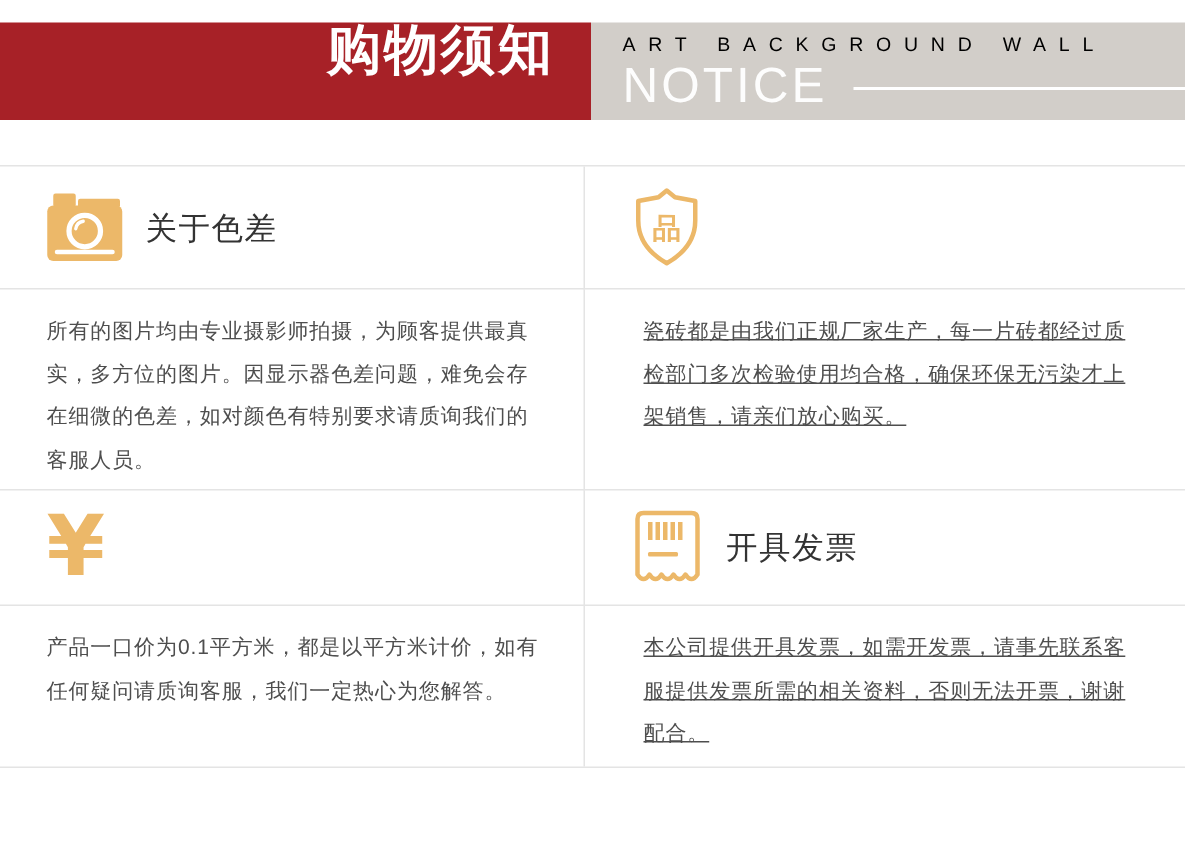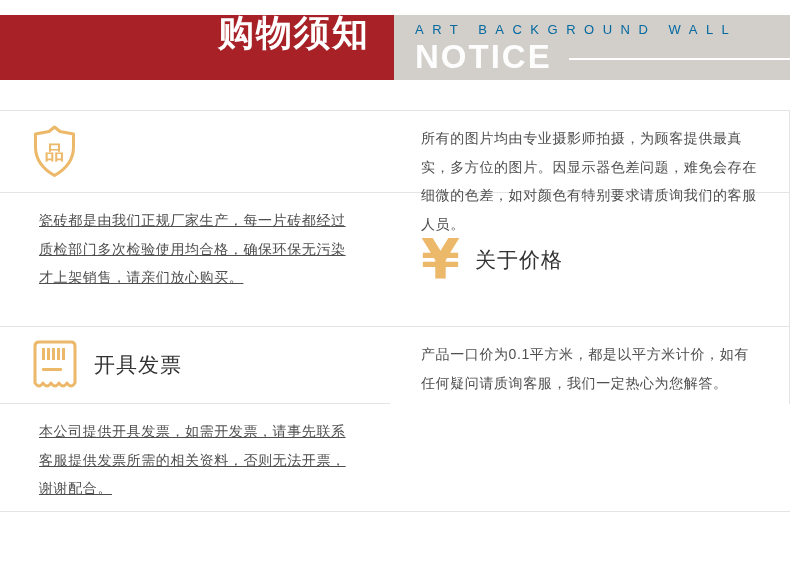--- a/index.html
+++ b/index.html
@@ -20,26 +20,26 @@
   .banner-title {
     color:#ffffff; font-size:36px; font-weight:bold; letter-spacing:2px;
     line-height:1;
   }
   .banner-gray {
     flex:1; height:65px; background:#d2cec9;
     display:flex; flex-direction:column; justify-content:center;
     padding-left:21px;
   }
   .banner-tagline {
-    color:#0369a1; font-size:13px; letter-spacing:8.5px; font-weight:400;
+    color:#000000; font-size:13px; letter-spacing:8.5px; font-weight:400;
     margin-bottom:3px; white-space:nowrap;
   }
   .banner-notice-row { display:flex; align-items:center; }
   .banner-notice {
-    color:#fdfdfd; font-size:33px; font-weight:700; letter-spacing:2px;
+    color:#fdfdfd; font-size:33px; font-weight:400; letter-spacing:2px;
     line-height:1; white-space:nowrap;
   }
   .banner-rule { flex:1; height:2px; background:#ffffff; margin-left:17px; margin-top:4px; }
 
   
   .grid {
     margin-top:30px;
     display:grid;
     grid-template-columns:390px 1fr;
     grid-template-rows:82px 134px 77px 107px;
@@ -77,37 +77,49 @@
     <div class="banner-tagline">ART BACKGROUND WALL</div>
     <div class="banner-notice-row">
       <span class="banner-notice">NOTICE</span>
       <span class="banner-rule"></span>
     </div>
   </div>
 </div>
 
 <div class="grid">
 
+  <div class="title-cell cell-left">
+    <span class="icon-box">
+      <svg width="51" height="47" viewBox="0 0 51 47">
+        <rect x="0.5" y="9" width="50" height="37" rx="4" fill="#ecb869"></rect>
+        <rect x="4.5" y="1" width="15" height="9" rx="1.5" fill="#ecb869"></rect>
+        <rect x="21" y="4.5" width="28" height="6" rx="1.5" fill="#ecb869"></rect>
+        <circle cx="25.5" cy="26" r="10.5" fill="none" stroke="#ffffff" stroke-width="3.5"></circle>
+        <path d="M19.5 24.5 a6 6 0 0 1 5-5" fill="none" stroke="#ffffff" stroke-width="2.2" stroke-linecap="round"></path>
+        <rect x="5.5" y="38.5" width="40" height="3" rx="1.5" fill="#ffffff"></rect>
+      </svg>
+    </span>
+    <span class="section-title">关于色差</span>
+  </div>
   <div class="title-cell">
     <span class="icon-box">
       <svg width="47" height="56" viewBox="0 0 47 56">
         <path d="M23.5 3 L29 7.5 L42.5 10 V23 C42.5 35.5 35 45 23.5 51.5 C12 45 4.5 35.5 4.5 23 V10 L18 7.5 Z" fill="none" stroke="#ecb869" stroke-width="3" stroke-linejoin="round"></path>
         <text x="23.5" y="34.5" text-anchor="middle" font-size="19" font-weight="bold" fill="#ecb869">品</text>
       </svg>
     </span>
   </div>
 
   <div class="body-cell row1 cell-left">所有的图片均由专业摄影师拍摄，为顾客提供最真实，多方位的图片。因显示器色差问题，难免会存在细微的色差，如对颜色有特别要求请质询我们的客服人员。</div>
   <div class="body-cell row1 right-col">瓷砖都是由我们正规厂家生产，每一片砖都经过质检部门多次检验使用均合格，确保环保无污染才上架销售，请亲们放心购买。</div>
 
   <div class="title-cell cell-left">
     <span class="icon-box">
       <span class="yen">¥</span>
     </span>
-    <span class="section-title">关于价格</span>
   </div>
   <div class="title-cell">
     <span class="icon-box">
       <svg width="48" height="54" viewBox="0 0 48 54">
         <path d="M40 4 H8 Q4 4 4 8 V45 q4 6 8 0 q4 6 8 0 q4 6 8 0 q4 6 8 0 q4 6 8 0 V8 Q44 4 40 4 Z" fill="none" stroke="#ecb869" stroke-width="3" stroke-linejoin="round"></path>
         <rect x="11" y="10" width="3" height="12" fill="#ecb869"></rect>
         <rect x="16" y="10" width="3" height="12" fill="#ecb869"></rect>
         <rect x="21" y="10" width="3" height="12" fill="#ecb869"></rect>
         <rect x="26" y="10" width="3" height="12" fill="#ecb869"></rect>
         <rect x="31" y="10" width="3" height="12" fill="#ecb869"></rect>

